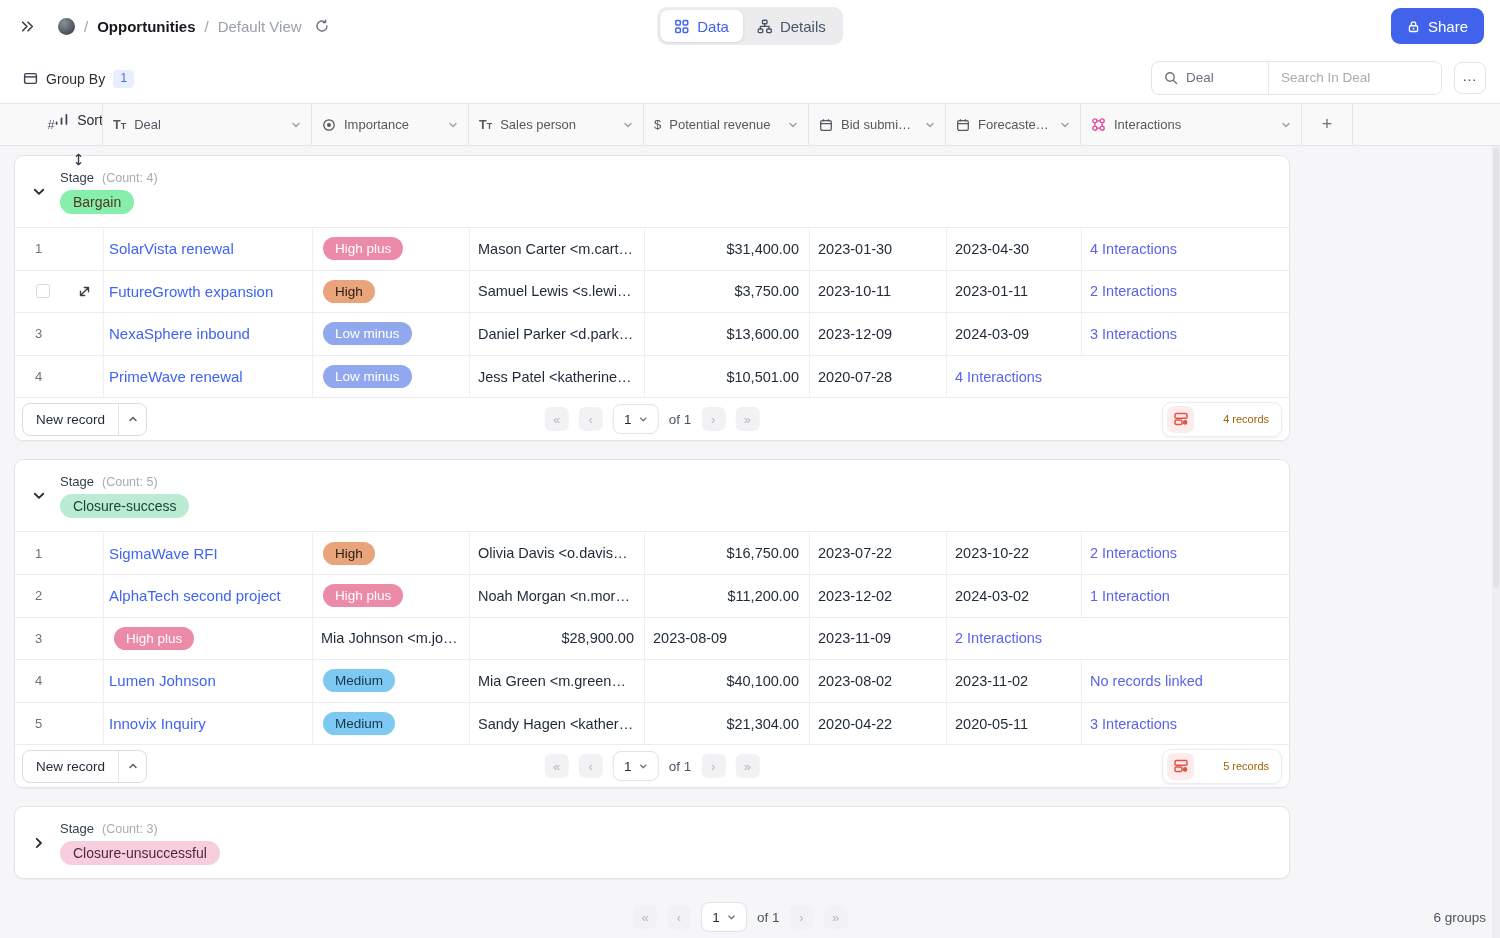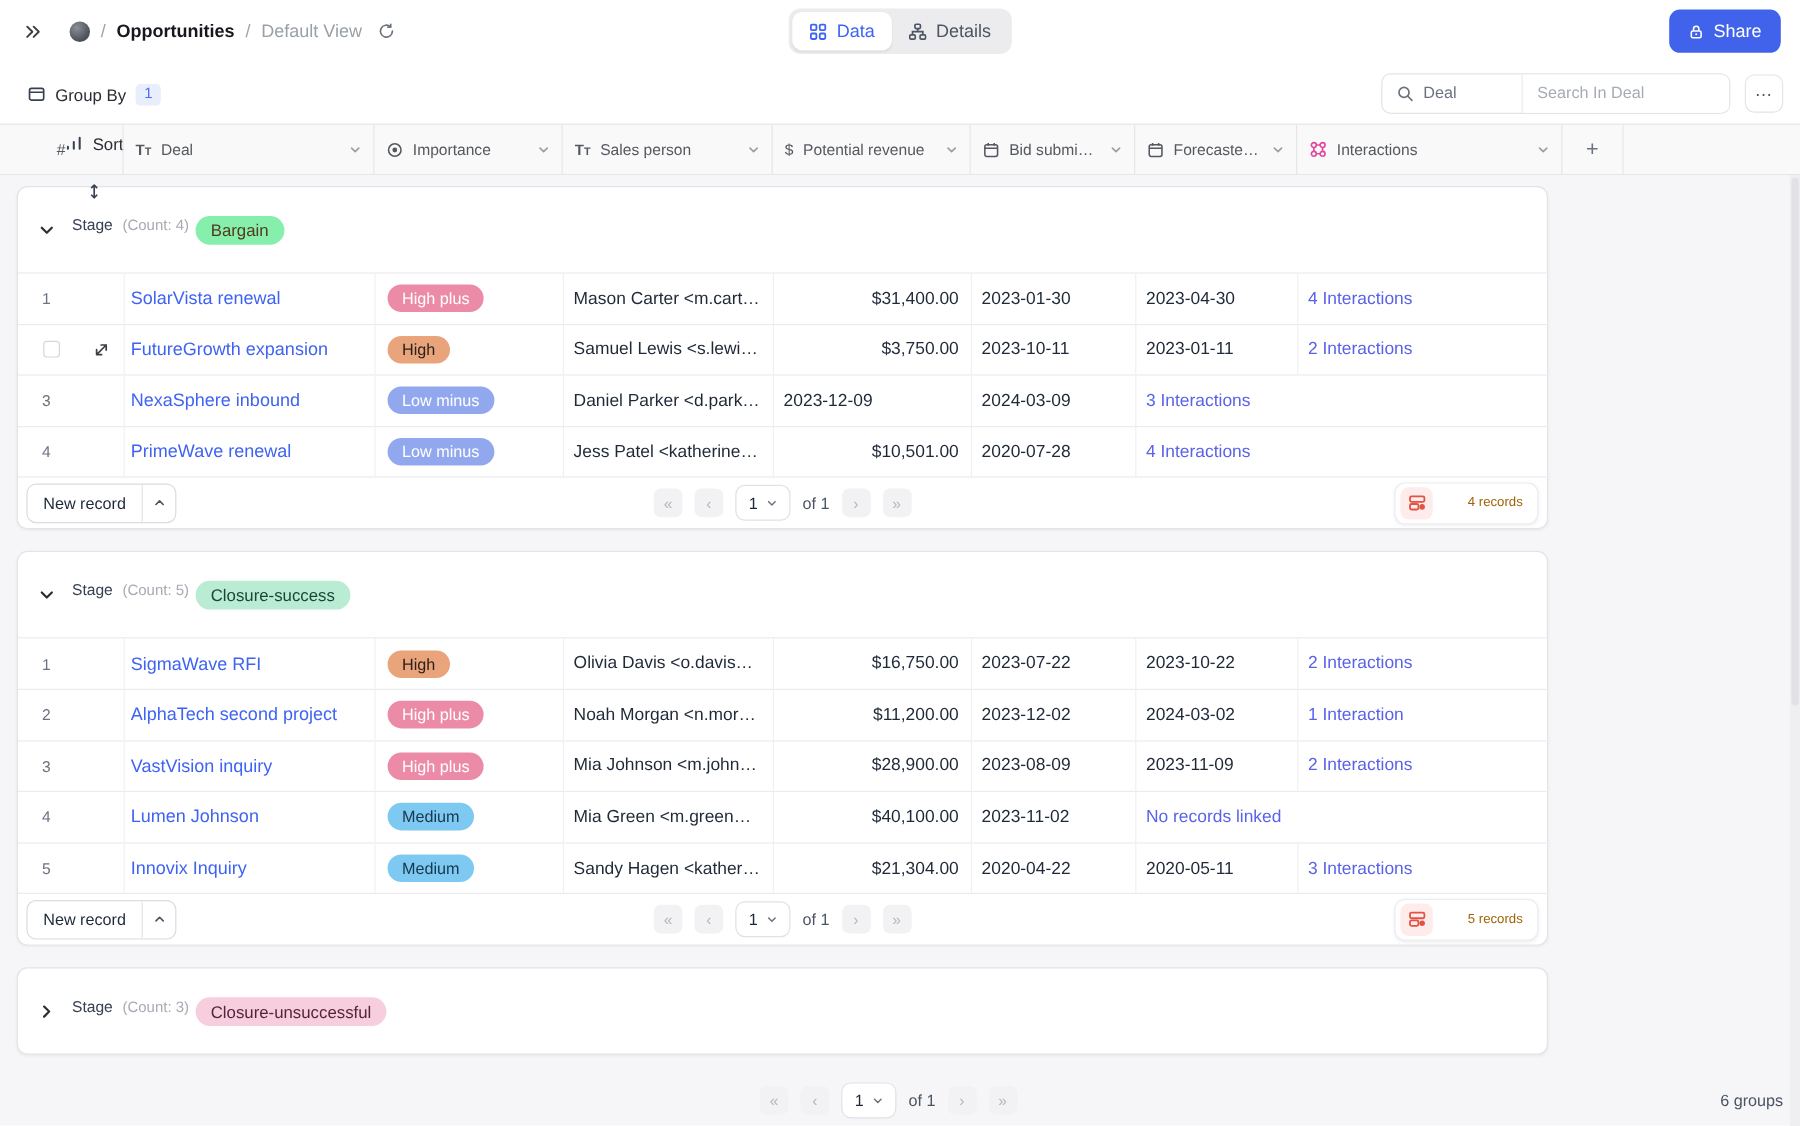--- a/index.html
+++ b/index.html
@@ -56,21 +56,21 @@
   .ic-text span { font-size:9px; }
   .ic-cur { font-size:13px; color:#55585f; }
 
   
   .content { height:750px; background:#f6f6f8; padding-top:9px; overflow:hidden; }
   .card { width:1276px; margin:0 0 18px 14px; background:#fff; border:1px solid #e4e4e7; border-radius:9px;
     box-shadow:0 1px 2px rgba(17,24,39,.04); overflow:hidden; }
   .ghead { height:71px; display:flex; align-items:center; padding-left:11px; }
   .gchev { background:none; border:none; padding:6px; cursor:pointer; display:flex; }
   .gchev.collapsed svg { transform:rotate(-90deg); }
-  .ginfo { margin-left:8px; display:flex; flex-direction:row; gap:5px; }
+  .ginfo { margin-left:8px; display:flex; flex-direction:column; gap:5px; }
   .gline1 { display:flex; align-items:baseline; gap:8px; }
   .gfield { font-size:13px; font-weight:500; color:#374151; }
   .gcount { font-size:12.5px; color:#a7abb3; }
   .gbadge { align-self:flex-start; font-size:14px; border-radius:999px; padding:4px 13px; }
 
   .grow { display:grid; grid-template-columns:89px 209px 157px 175px 165px 137px 135px 1fr; height:42.6px;
     border-top:1px solid #ececef; background:#fff; }
   .cell { height:100%; display:flex; align-items:center; padding:0 8px; border-right:1px solid #f0f0f2;
     overflow:hidden; white-space:nowrap; font-size:14.5px; color:#1f2937; }
   .cell:last-child { border-right:none; }
@@ -445,20 +445,23 @@
         </div>
         <div class="cell cell-deal">
           <span class="deal-link">NexaSphere inbound</span>
         </div>
         <div class="cell">
           <span class="imp-badge" style="background:#91A8EE;color:#FFFFFF">Low minus</span>
         </div>
         <div class="cell cell-sales">
           <span style="overflow:hidden;text-overflow:ellipsis">Daniel Parker &lt;d.parke…</span>
         </div>
+        <div class="cell cell-rev">
+          <span>$13,600.00</span>
+        </div>
         <div class="cell">
           <span>2023-12-09</span>
         </div>
         <div class="cell">
           <span>2024-03-09</span>
         </div>
         <div class="cell">
           <span class="inter-link">3 Interactions</span>
         </div>
       </div>
@@ -587,23 +590,20 @@
           <span>2024-03-02</span>
         </div>
         <div class="cell">
           <span class="inter-link">1 Interaction</span>
         </div>
       </div>
       <div class="grow">
         <div class="cell cell-num">
           <span>3</span>
         </div>
-        <div class="cell cell-deal">
-          <span class="deal-link">VastVision inquiry</span>
-        </div>
         <div class="cell">
           <span class="imp-badge" style="background:#EC8BA8;color:#FFFFFF">High plus</span>
         </div>
         <div class="cell cell-sales">
           <span style="overflow:hidden;text-overflow:ellipsis">Mia Johnson &lt;m.johns…</span>
         </div>
         <div class="cell cell-rev">
           <span>$28,900.00</span>
         </div>
         <div class="cell">
@@ -624,20 +624,23 @@
           <span class="deal-link">Lumen Johnson</span>
         </div>
         <div class="cell">
           <span class="imp-badge" style="background:#7EC9F1;color:#17374E">Medium</span>
         </div>
         <div class="cell cell-sales">
           <span style="overflow:hidden;text-overflow:ellipsis">Mia Green &lt;m.green@…</span>
         </div>
         <div class="cell cell-rev">
           <span>$40,100.00</span>
+        </div>
+        <div class="cell">
+          <span>2023-08-02</span>
         </div>
         <div class="cell">
           <span>2023-11-02</span>
         </div>
         <div class="cell">
           <span class="inter-link">No records linked</span>
         </div>
       </div>
       <div class="grow">
         <div class="cell cell-num">

